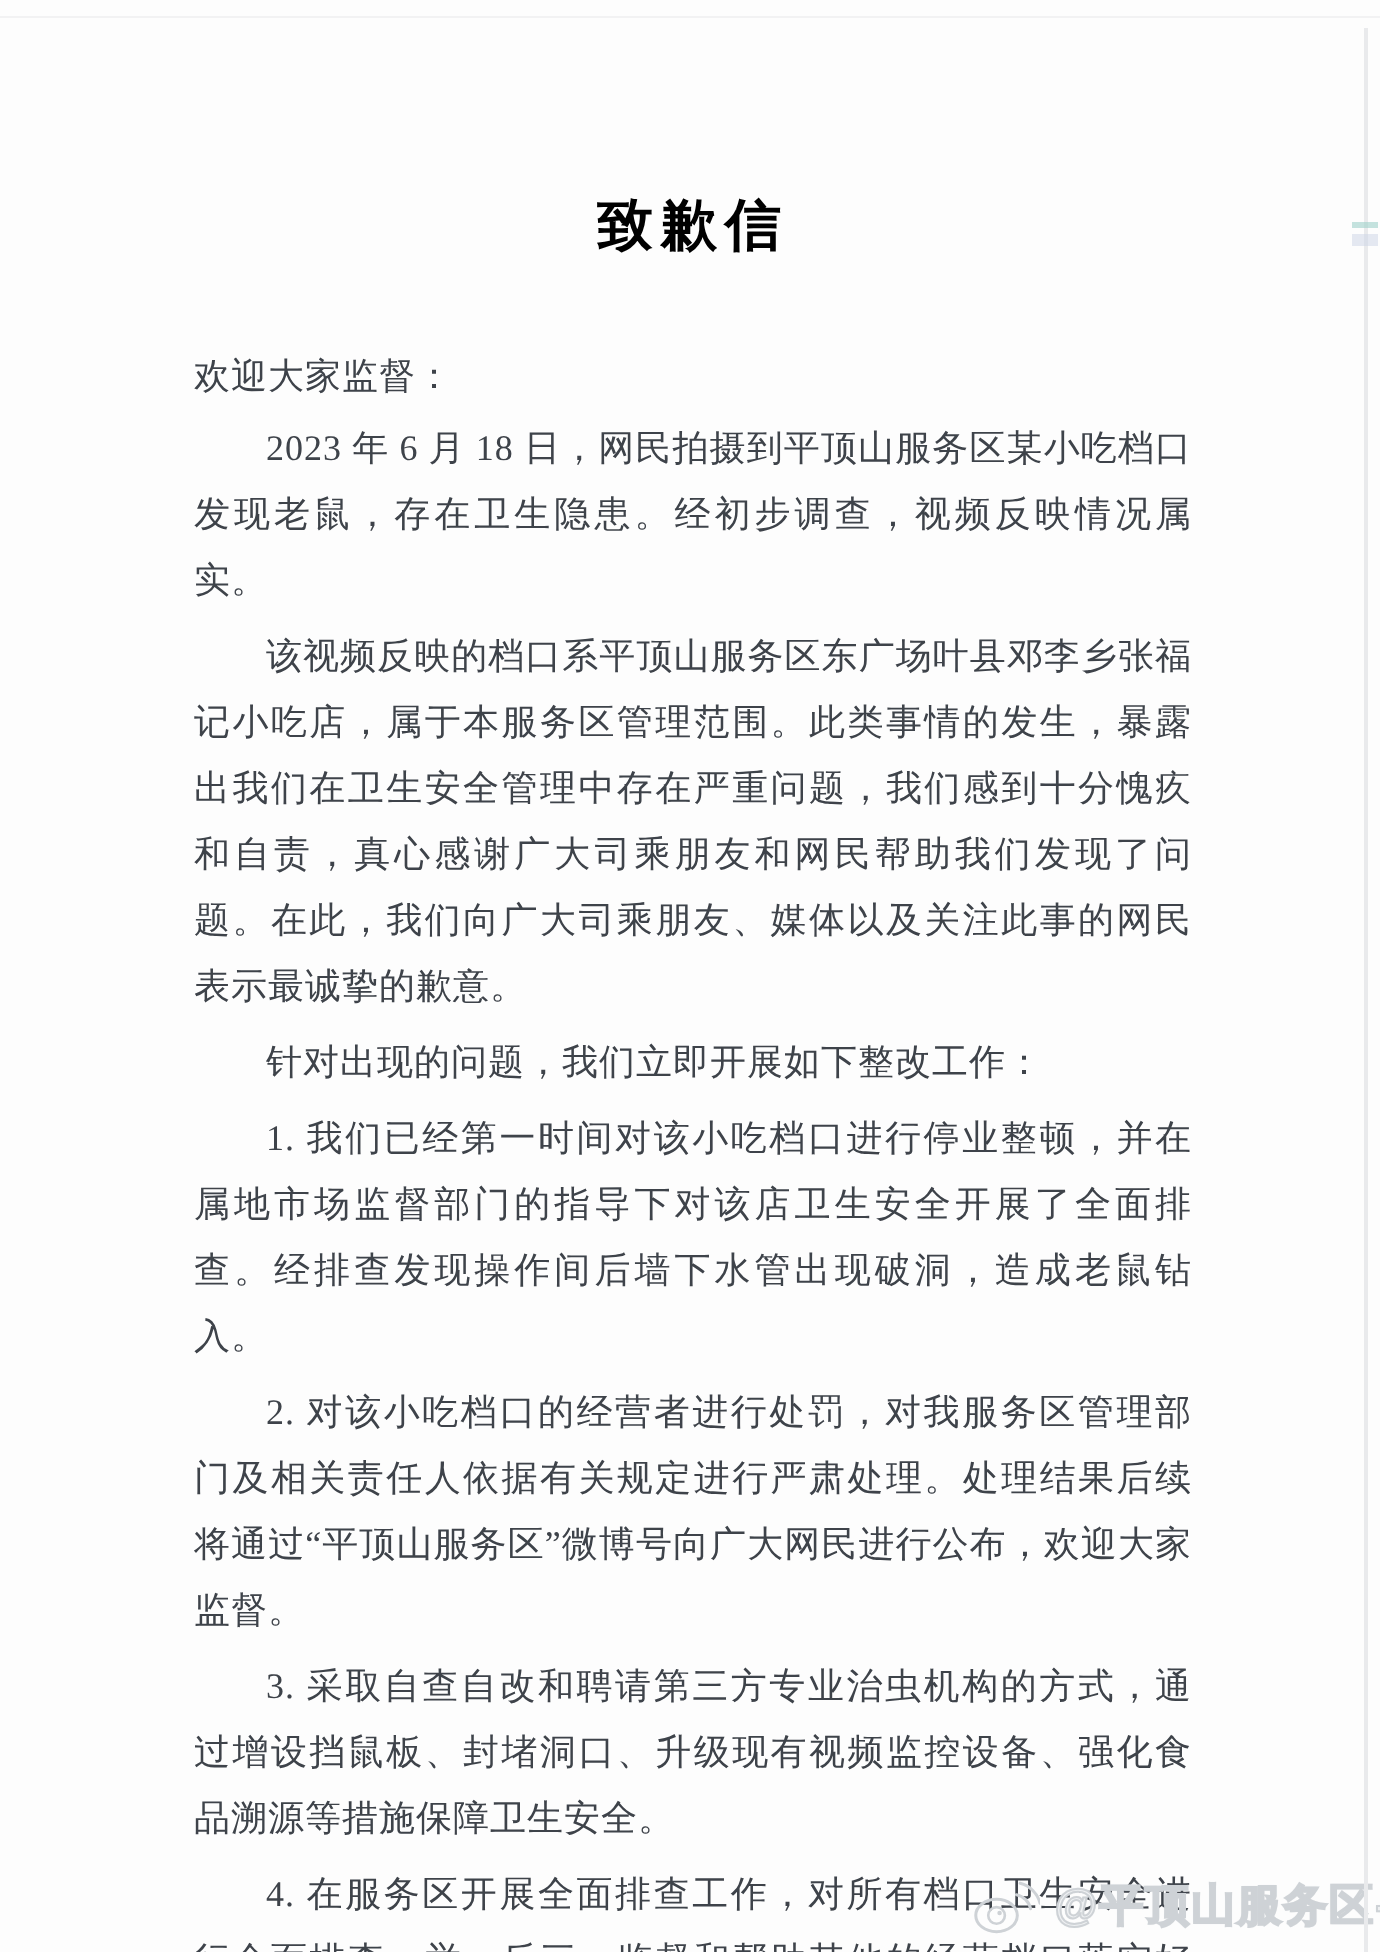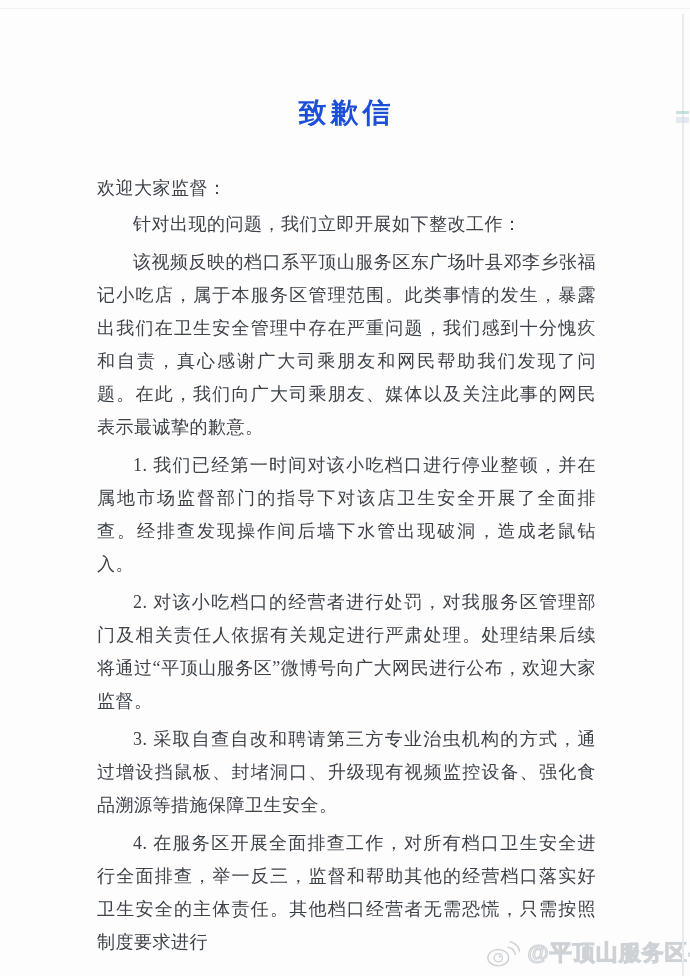--- a/index.html
+++ b/index.html
@@ -20,21 +20,21 @@
     background: #fdfdfd;
     box-sizing: border-box;
     padding: 94px 94px 0 97px;
   }
   .title {
     margin: 0 0 40px 0;
     text-align: center;
     font-size: 28px;
     font-weight: 700;
     letter-spacing: 4px;
-    color: #1d4ed8;
+    color: #000000;
   }
   .letter-body {
     font-size: 18px;
     line-height: 33px;
     color: #3e434a;
     letter-spacing: 0.5px;
   }
   .greeting {
     margin: 0 0 3px 0;
   }
@@ -104,22 +104,23 @@
 </head>
 <body>
 
 <div class="page">
 
   <h1 class="title">致歉信</h1>
 
   <div class="letter-body">
     <p class="greeting">欢迎大家监督：</p>
     <div id="paragraphs">
+        <p class="para">2023 年 6 月 18 日，网民拍摄到平顶山服务区某小吃档口发现老鼠，存在卫生隐患。经初步调查，视频反映情况属实。</p>
+        <p class="para">该视频反映的档口系平顶山服务区东广场叶县邓李乡张福记小吃店，属于本服务区管理范围。此类事情的发生，暴露出我们在卫生安全管理中存在严重问题，我们感到十分愧疚和自责，真心感谢广大司乘朋友和网民帮助我们发现了问题。在此，我们向广大司乘朋友、媒体以及关注此事的网民表示最诚挚的歉意。</p>
         <p class="para">针对出现的问题，我们立即开展如下整改工作：</p>
-        <p class="para">该视频反映的档口系平顶山服务区东广场叶县邓李乡张福记小吃店，属于本服务区管理范围。此类事情的发生，暴露出我们在卫生安全管理中存在严重问题，我们感到十分愧疚和自责，真心感谢广大司乘朋友和网民帮助我们发现了问题。在此，我们向广大司乘朋友、媒体以及关注此事的网民表示最诚挚的歉意。</p>
         <p class="para">1. 我们已经第一时间对该小吃档口进行停业整顿，并在属地市场监督部门的指导下对该店卫生安全开展了全面排查。经排查发现操作间后墙下水管出现破洞，造成老鼠钻入。</p>
         <p class="para">2. 对该小吃档口的经营者进行处罚，对我服务区管理部门及相关责任人依据有关规定进行严肃处理。处理结果后续将通过“平顶山服务区”微博号向广大网民进行公布，欢迎大家监督。</p>
         <p class="para">3. 采取自查自改和聘请第三方专业治虫机构的方式，通过增设挡鼠板、封堵洞口、升级现有视频监控设备、强化食品溯源等措施保障卫生安全。</p>
         <p class="para">4. 在服务区开展全面排查工作，对所有档口卫生安全进行全面排查，举一反三，监督和帮助其他的经营档口落实好卫生安全的主体责任。其他档口经营者无需恐慌，只需按照制度要求进行</p>
       </div>
   </div>
 
   <div class="watermark">
     <span>
       <svg width="34" height="30" viewBox="0 0 36 31" fill="none">

